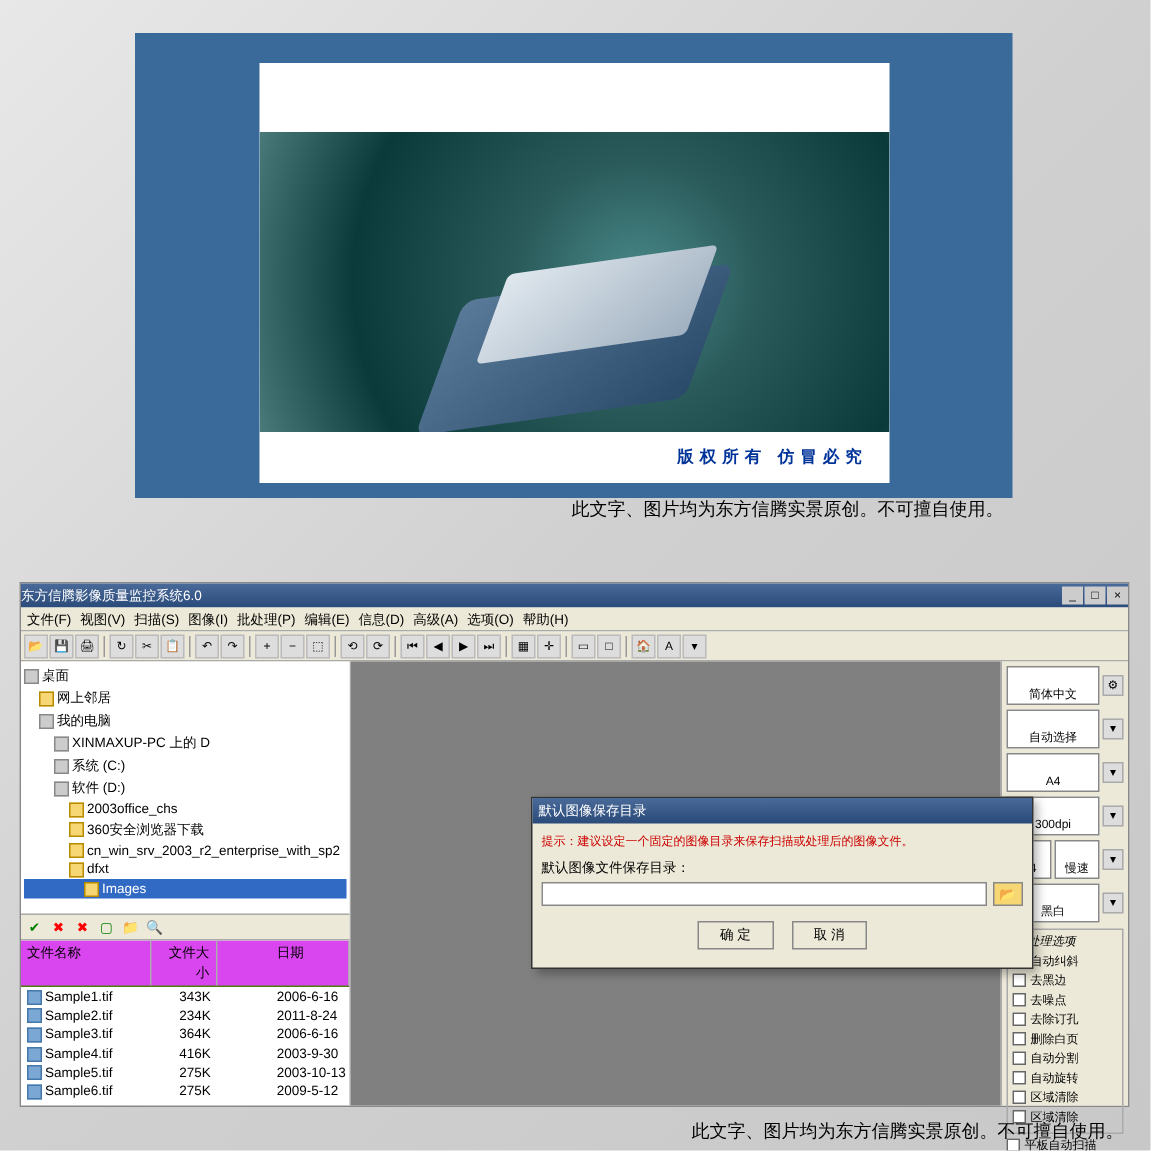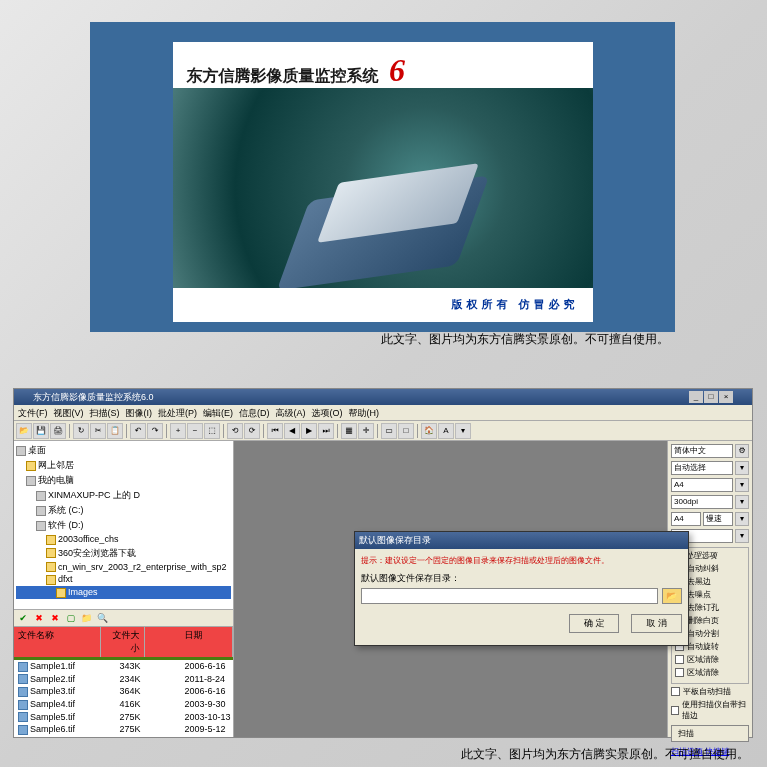--- a/index.html
+++ b/index.html
@@ -12,83 +12,79 @@
 .splash-version { font-size: 32px; color: #c00; font-family: Georgia, serif; font-style: italic; margin-left: 6px; }
 .splash-image { position: absolute; top: 46px; left: 0; width: 100%; height: 200px; background: radial-gradient(circle at 60% 50%, #4a8a8a 0%, #2a5a5a 30%, #0a3a3a 70%, #4a7a7a 100%); overflow: hidden; }
 .scanner { position: absolute; left: 100px; top: 70px; width: 220px; height: 120px; }
 .scanner-base { position: absolute; width: 180px; height: 90px; background: linear-gradient(135deg, #5a7a9a, #2a4a6a); transform: skew(-20deg, -8deg); border-radius: 8px; top: 30px; left: 20px; }
 .scanner-glass { position: absolute; width: 140px; height: 60px; background: linear-gradient(135deg, #e0e8ee, #a0b0c0); transform: skew(-20deg, -8deg); border-radius: 4px; top: 15px; left: 55px; }
 .splash-footer { position: absolute; bottom: 10px; right: 14px; font-size: 11px; color: #003399; font-weight: bold; letter-spacing: 4px; }
 .watermark1 { position: absolute; top: 331px; right: 98px; font-size: 12px; color: #000; }
 
 
 .app-window { position: absolute; top: 388px; left: 13px; width: 740px; height: 350px; background: #fff; border: 1px solid #888; }
-.titlebar { background: linear-gradient(#4a6a9a, #2a4a7a); height: 16px; color: #fff; font-size: 9px; padding: 2px 19px; display: flex; justify-content: space-between; }
+.titlebar { background: linear-gradient(#4a6a9a, #2a4a7a); height: 16px; color: #fff; font-size: 9px; padding: 2px 0; display: flex; justify-content: space-between; }
 .titlebar-btns { display: flex; gap: 1px; }
 .titlebar-btn { width: 14px; height: 12px; background: #ccc; font-size: 8px; text-align: center; line-height: 12px; color: #000; }
 .menubar { background: #ece9d8; height: 16px; font-size: 9px; padding: 2px 4px; display: flex; gap: 6px; border-bottom: 1px solid #aaa; }
 .menubar span { cursor: default; }
 .toolbar { background: #ece9d8; height: 20px; border-bottom: 1px solid #aaa; display: flex; align-items: center; padding: 0 2px; gap: 1px; }
 .tool-icon { width: 16px; height: 16px; background: #ddd; border: 1px solid #bbb; font-size: 8px; display: flex; align-items: center; justify-content: center; }
 .tool-sep { width: 1px; height: 14px; background: #999; margin: 0 2px; }
 
 .app-body { display: flex; height: 296px; }
 .left-panel { width: 220px; border-right: 1px solid #aaa; display: flex; flex-direction: column; }
 .tree { flex: 1; overflow: auto; font-size: 9px; padding: 2px; background: #fff; }
 .tree-item { padding: 1px 0 1px 0; white-space: nowrap; }
 .tree-icon { display: inline-block; width: 10px; height: 10px; vertical-align: middle; margin-right: 2px; }
 .folder { background: #f7d774; border: 1px solid #b88a00; }
 .drive { background: #ccc; border: 1px solid #888; }
 .selected { background: #316ac5; color: #fff; }
 .mini-toolbar { background: #ece9d8; height: 18px; display: flex; align-items: center; gap: 2px; padding: 0 2px; border-top: 1px solid #aaa; border-bottom: 1px solid #aaa; }
 .mini-icon { width: 14px; height: 14px; display: flex; align-items: center; justify-content: center; font-size: 9px; }
 .file-list { height: 110px; overflow: auto; font-size: 9px; }
-.file-header { display: flex; background: #ef4444; border-bottom: 3px solid #4d7c0f; }
+.file-header { display: flex; background: #d946ef; border-bottom: 1px solid #4d7c0f; }
 .file-header div { padding: 2px 4px; border-right: 1px solid #aaa; }
 .file-row { display: flex; }
 .file-row div { padding: 1px 4px; white-space: nowrap; overflow: hidden; }
 .col1 { width: 100px; } .col2 { width: 50px; text-align: right; } .col3 { width: 60px; margin-left: 36px; }
 .file-ico { display: inline-block; width: 10px; height: 10px; background: #7aa7d4; border: 1px solid #4477aa; margin-right: 2px; vertical-align: middle; }
 
 .center-panel { flex: 1; background: #808080; position: relative; }
 
 .right-panel { width: 85px; background: #ece9d8; border-left: 1px solid #aaa; padding: 3px; font-size: 8px; }
 .rp-row { display: flex; gap: 2px; margin-bottom: 3px; align-items: center; }
-.rp-select { flex: 1; height: 14px; background: #fff; border: 1px solid #888; font-size: 8px; padding: 0 2px; line-height: 12px; }
+.rp-select { flex: 1; height: 14px; background: #fff; border: 1px solid #888; font-size: 8px; padding: 12px 2px; line-height: 12px; text-align: center; }
 .rp-icon { width: 14px; height: 14px; background: #ddd; border: 1px solid #aaa; font-size: 8px; text-align: center; line-height: 12px; }
 .rp-group { border: 1px solid #aaa; padding: 3px; margin-top: 4px; }
 .rp-group-title { font-size: 8px; margin-top: -8px; background: #ece9d8; display: inline-block; padding: 0 2px; font-style: italic; }
 .rp-check { display: flex; align-items: center; gap: 3px; margin: 2px 0; font-size: 8px; }
 .rp-checkbox { width: 9px; height: 9px; border: 1px solid #666; background: #fff; }
 .rp-btn { background: #ece9d8; border: 1px solid #888; padding: 2px 6px; font-size: 8px; margin-top: 4px; }
 .rp-link { color: #0000ee; text-decoration: underline; font-size: 8px; margin-top: 4px; display: inline-block; }
 
 
 .dialog { position: absolute; left: 120px; top: 90px; width: 335px; background: #ece9d8; border: 1px solid #333; box-shadow: 3px 3px 6px rgba(0,0,0,.3); }
 .dialog-title { background: linear-gradient(#4a6a9a, #2a4a7a); color: #fff; font-size: 9px; padding: 2px 4px; }
 .dialog-body { padding: 6px; font-size: 9px; }
 .dialog-hint { color: #c00; font-size: 8px; margin-bottom: 6px; }
 .dialog-label { font-size: 9px; margin-bottom: 3px; }
 .dialog-input-row { display: flex; gap: 4px; margin-bottom: 10px; }
 .dialog-input { flex: 1; height: 16px; background: #fff; border: 1px solid #888; }
 .dialog-browse { width: 20px; height: 16px; background: #f7d774; border: 1px solid #888; text-align: center; font-size: 9px; line-height: 14px; }
-.dialog-btns { display: flex; justify-content: flex-end; gap: 12px; padding-bottom: 6px; }
+.dialog-btns { display: flex; justify-content: center; gap: 12px; padding-bottom: 6px; }
 .dialog-btn { background: #ece9d8; border: 1px solid #888; padding: 2px 14px; font-size: 9px; }
 
 .watermark2 { position: absolute; bottom: 4px; right: 18px; font-size: 12px; color: #000; }
 </style>
 </head>
 <body>
 
 <div class="splash-container">
   <div class="splash-box">
-    <div class="splash-title">
-      <span>东方信腾影像质量监控系统</span>
-      <span class="splash-version">6</span>
-    </div>
     <div class="splash-image">
       <div class="scanner">
         <div class="scanner-base"></div>
         <div class="scanner-glass"></div>
       </div>
     </div>
     <div class="splash-footer">版权所有  仿冒必究</div>
   </div>
 </div>
 <div class="watermark1">此文字、图片均为东方信腾实景原创。不可擅自使用。</div>

